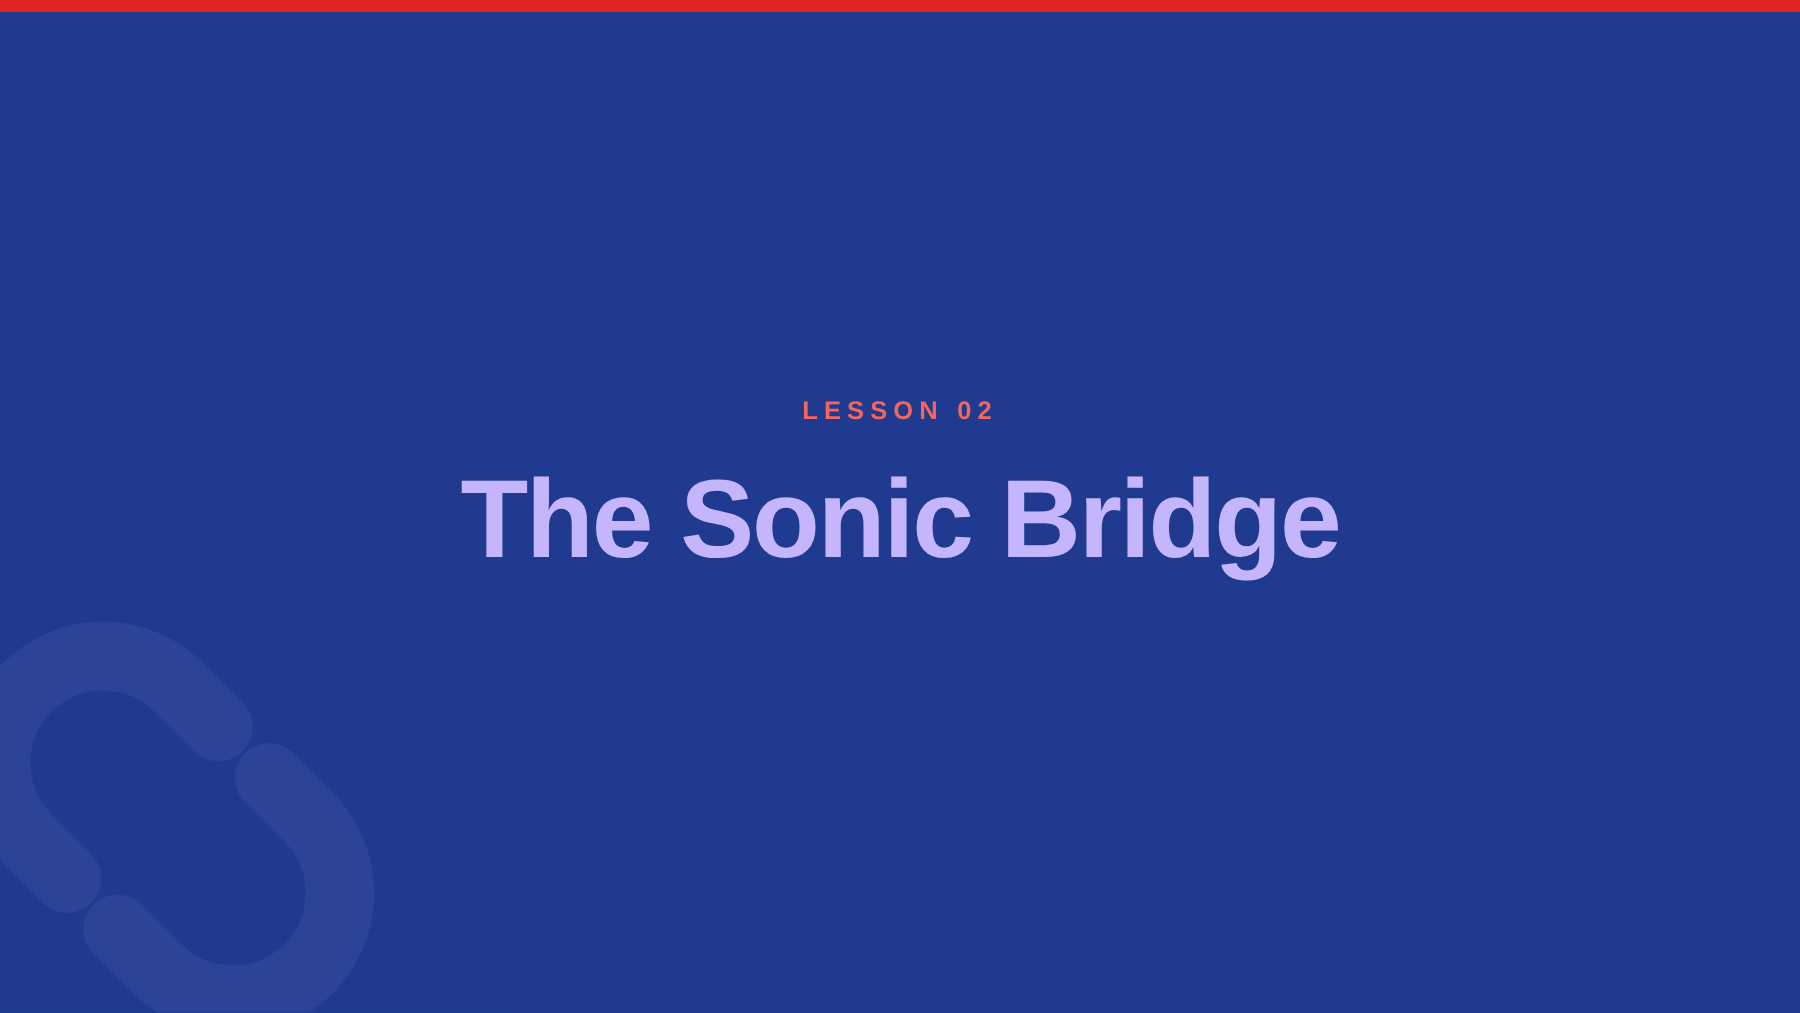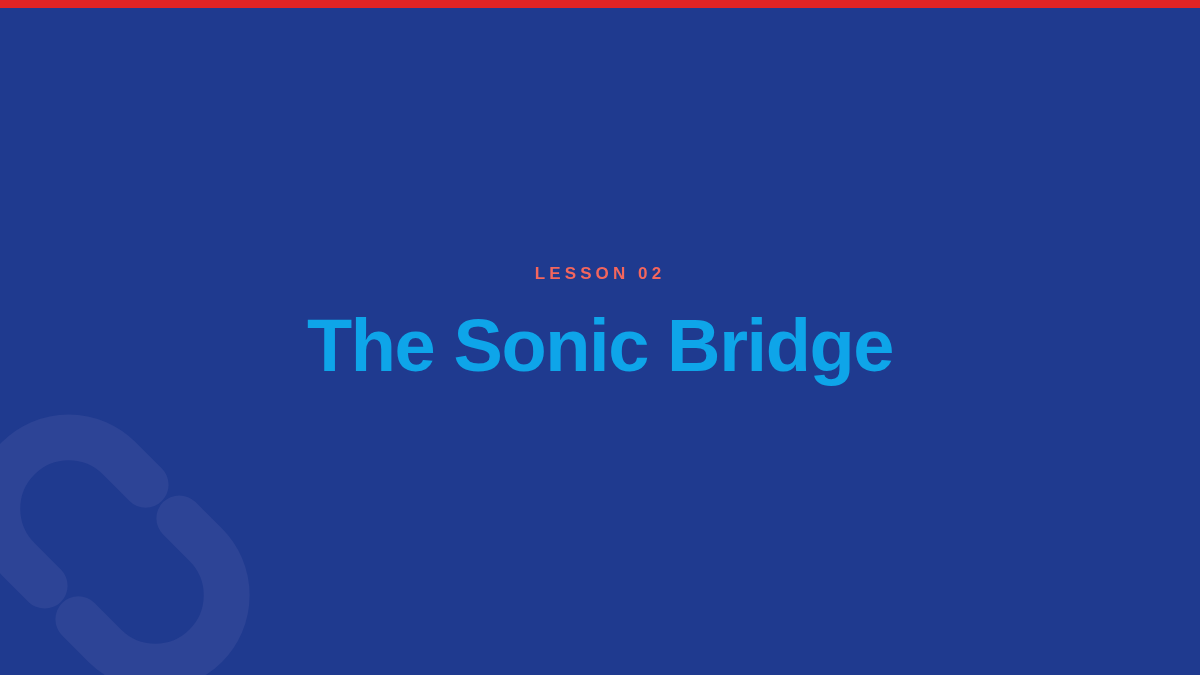--- a/index.html
+++ b/index.html
@@ -72,21 +72,21 @@
     font-size: 17px;
     font-weight: bold;
     letter-spacing: 4.1px;
     line-height: 1;
     margin: 0 0 26px 0;
     text-transform: uppercase;
     white-space: nowrap;
   }
 
   #slide-title {
-    color: #0ea5e9;
+    color: #c4b5fd;
     font-family: "Liberation Sans", sans-serif;
     font-size: 74px;
     font-weight: bold;
     letter-spacing: -1.4px;
     line-height: 1.04;
     margin: 0 0 26px 0;
     white-space: nowrap;
   }
 
   #slide-subtitle {

